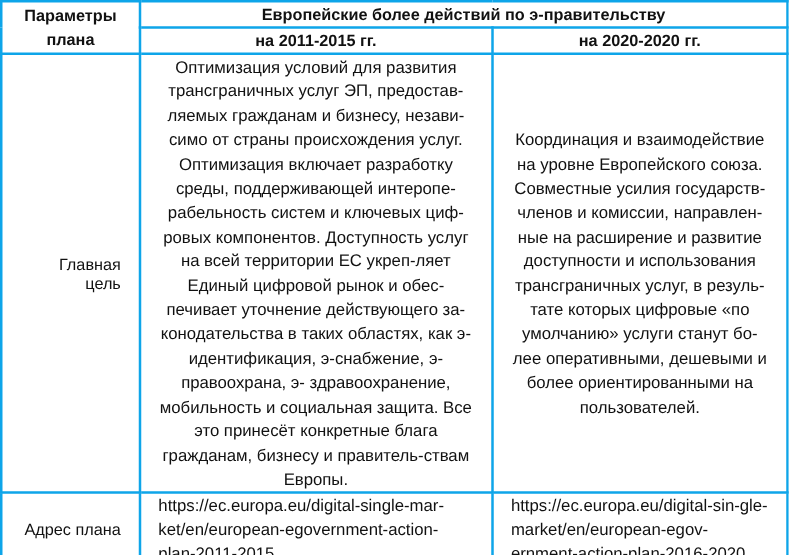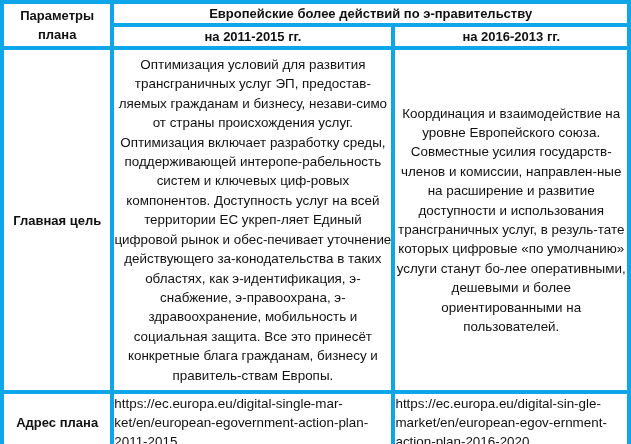--- a/index.html
+++ b/index.html
@@ -7,40 +7,40 @@
     table.plan {
       border-collapse: collapse;
       width: 631px;
       height: 444px;
       table-layout: fixed;
       font-family: "Liberation Sans", sans-serif;
       color: #111111;
       font-size: 13px;
     }
     table.plan td, table.plan th {
-      border: 4px solid #0ea5e9;
-      padding: 0 0;
+      border: 2px solid #0ea5e9;
+      padding: 0 14px;
       vertical-align: middle;
     }
     th {
       font-weight: bold;
       text-align: center;
       font-size: 13px;
       line-height: 19px;
     }
     .col-param { width: 104px; }
     .col-a { width: 265px; }
     .col-b { width: 222px; }
     .row-h1 { height: 20px; }
     .row-h2 { height: 20px; margin-top: 48px; }
     .row-main { height: 344px; }
     .row-addr { height: 57px; }
     td.param {
-      font-weight: bold;
-      text-align: center;
+      font-weight: normal;
+      text-align: right;
       font-size: 13px;
     }
     td.text {
       line-height: 19.4px;
       font-size: 13.4px;
       text-align: center;
     }
     td.addr { line-height: 19px; font-size: 13.4px; }
   </style>
 </head>
@@ -52,21 +52,21 @@
     <col class="col-a">
     <col class="col-b">
   </colgroup>
   <tbody>
       <tr class="row-h1">
     <th rowspan="2">Параметры плана</th>
     <th colspan="2">Европейские более действий по э-правительству</th>
   </tr>
   <tr class="row-h2">
     <th>на 2011-2015 гг.</th>
-    <th>на 2016-2013 гг.</th>
+    <th>на 2020-2020 гг.</th>
   </tr>
   <tr class="row-main">
     <td class="param">Главная цель</td>
     <td class="text">Оптимизация условий для развития трансграничных услуг ЭП, предостав-ляемых гражданам и бизнесу, незави-симо от страны происхождения услуг. Оптимизация включает разработку среды, поддерживающей интеропе-рабельность систем и ключевых циф-ровых компонентов. Доступность услуг на всей территории ЕС укреп-ляет Единый цифровой рынок и обес-печивает уточнение действующего за-конодательства в таких областях, как э-идентификация, э-снабжение, э-правоохрана, э- здравоохранение, мобильность и социальная защита. Все это принесёт конкретные блага гражданам, бизнесу и правитель-ствам Европы.</td>
     <td class="text">Координация и взаимодействие на уровне Европейского союза. Совместные усилия государств-членов и комиссии, направлен-ные на расширение и развитие доступности и использования трансграничных услуг, в резуль-тате которых цифровые «по умолчанию» услуги станут бо-лее оперативными, дешевыми и более ориентированными на пользователей.</td>
   </tr>
   <tr class="row-addr">
     <td class="param">Адрес плана</td>
     <td class="addr">https://ec.europa.eu/digital-single-mar-ket/en/european-egovernment-action-plan-2011-2015</td>
     <td class="addr">https://ec.europa.eu/digital-sin-gle-market/en/european-egov-ernment-action-plan-2016-2020</td>

